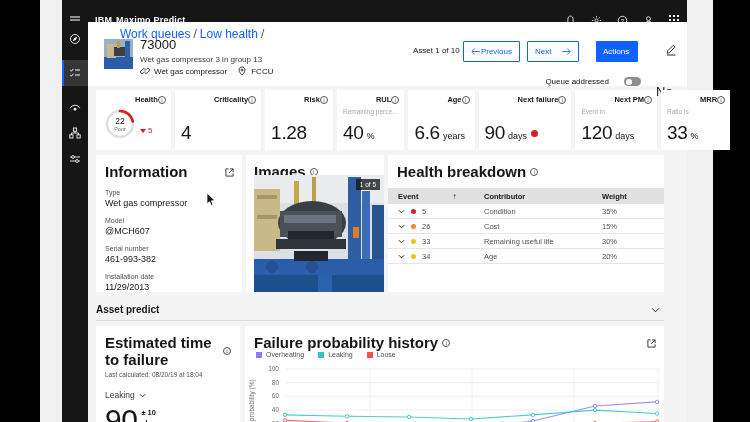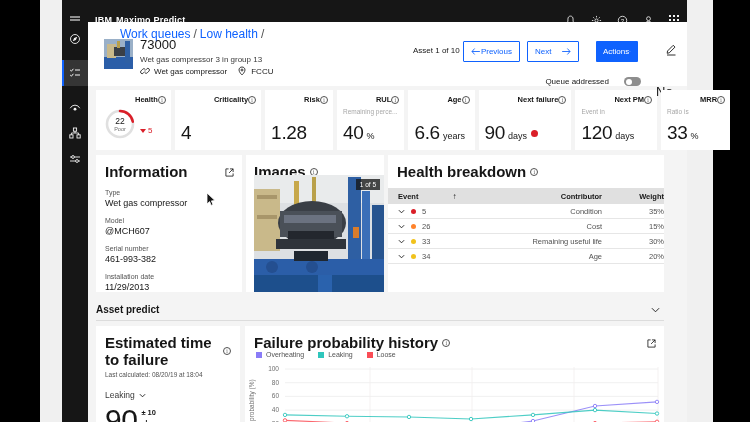--- a/index.html
+++ b/index.html
@@ -69,21 +69,21 @@
   .gauge-wrap { position:absolute; left:7px; top:17px; width:34px; height:34px; }
   .gauge-num { position:absolute; width:34px; text-align:center; top:9px; font-size:8.5px; color:#161616; }
   .gauge-sub { position:absolute; width:34px; text-align:center; top:19px; font-size:5.5px; color:#6f6f6f; }
   .gauge-delta { position:absolute; left:44px; top:36px; font-size:8px; color:#da1e28; display:flex; align-items:center; gap:2px; }
   .tri-down { width:0; height:0; border-left:3px solid transparent; border-right:3px solid transparent; border-top:4px solid #da1e28; }
 
   
   .panel { position:absolute; background:#fff; }
   #panel-info { left:96px; top:155px; width:146px; height:137px; padding:8px 9px; }
   #panel-images { left:246px; top:155px; width:138px; height:137px; padding:8px 0 0 8px; }
-  #panel-hb { left:388px; top:155px; width:276px; height:137px; padding:8px 0 0 0;text-align:right; }
+  #panel-hb { left:388px; top:155px; width:276px; height:137px; padding:8px 0 0 0; }
   .panel-title-row { display:flex; align-items:center; gap:4px; }
   .panel-title { font-size:15px; font-weight:700; color:#161616; }
   .launch-btn { position:absolute; right:8px; top:8px; cursor:pointer; }
   .field { margin-top:9px; }
   .field-label { font-size:7px; color:#525252; }
   .field-value { font-size:9px; color:#161616; margin-top:2px; }
 
   #image-frame { position:absolute; left:8px; top:20px; width:130px; height:117px; overflow:hidden; cursor:pointer; }
   #image-badge { position:absolute; right:4px; top:4px; background:rgba(22,22,22,.78); color:#fff; font-size:6.5px; padding:2px 4px; }
 

